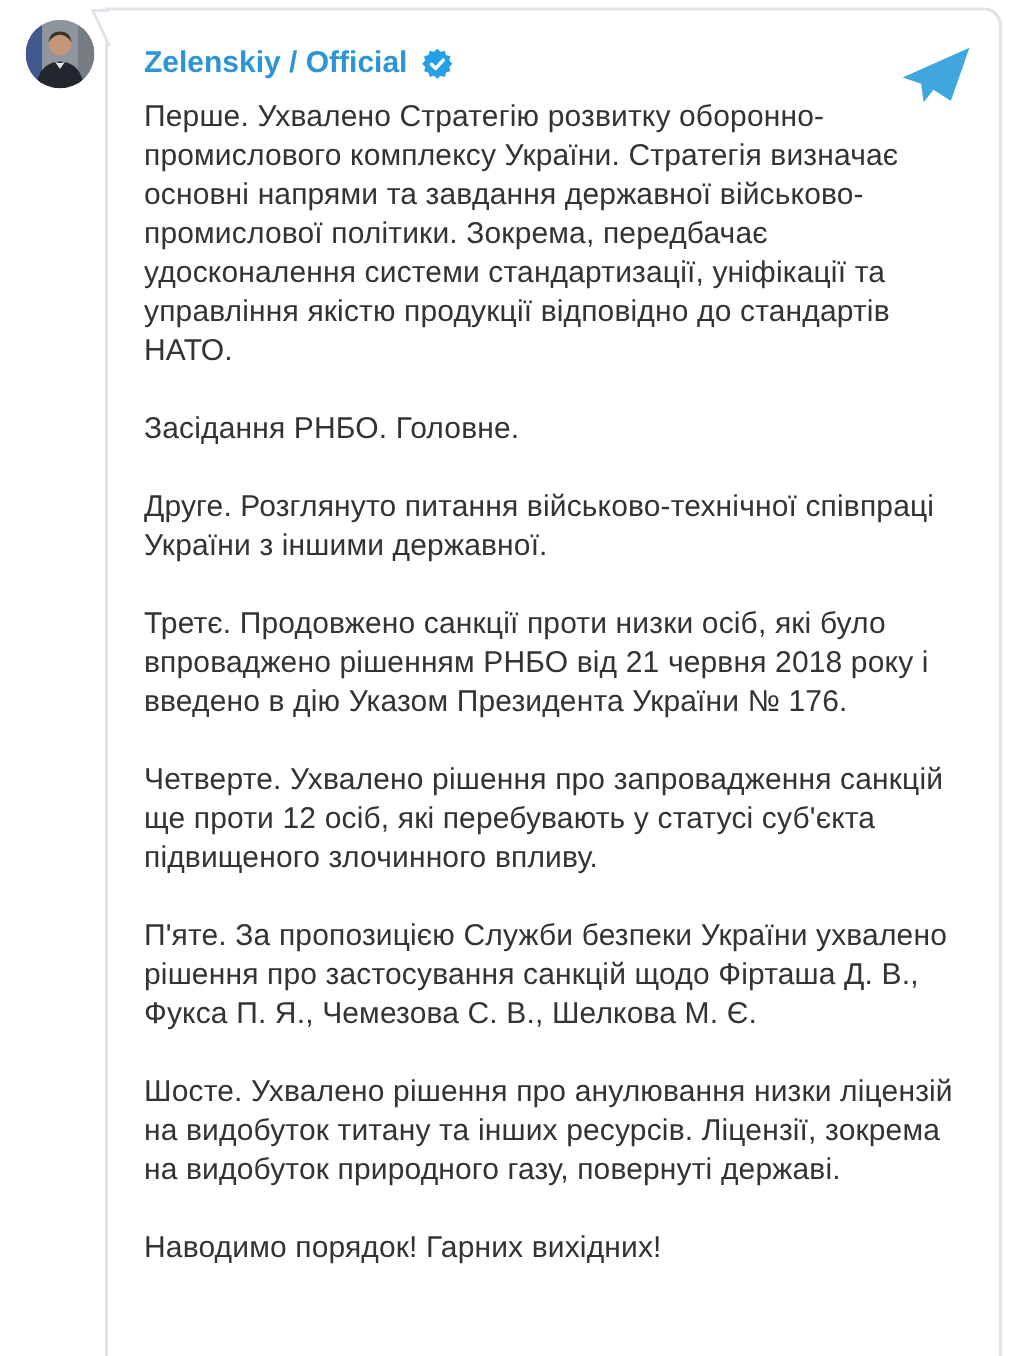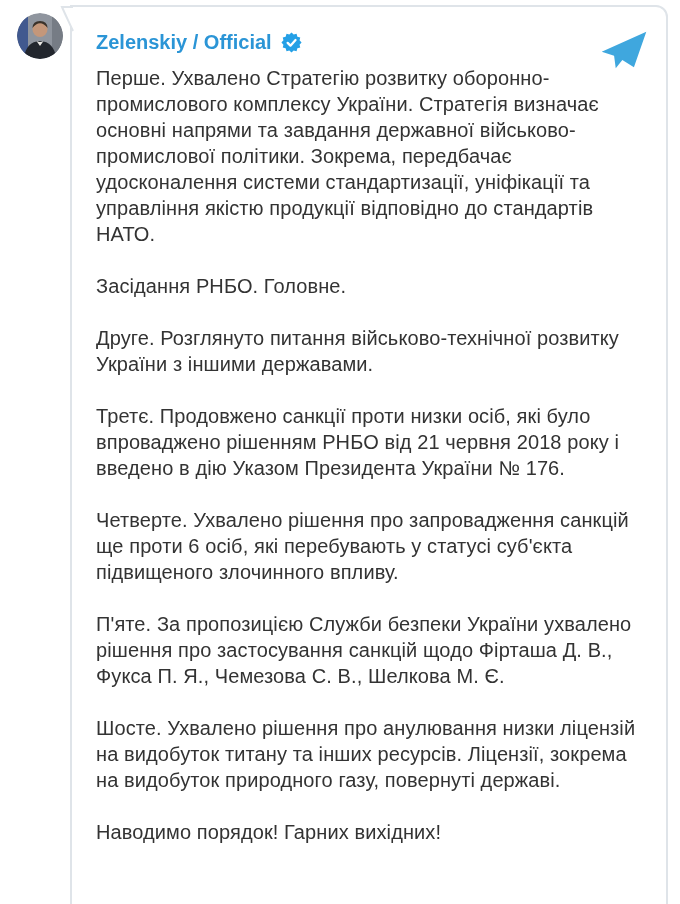--- a/index.html
+++ b/index.html
@@ -96,21 +96,21 @@
     <span class="plane">
       <svg width="48" height="38" viewBox="0 0 56 46">
         <path d="M55 1 L1 25 L16 30 L18 45 L26 35 L40 44 Z"></path>
       </svg>
     </span>
   </div>
 
   <div class="message-body">
     <p>Перше. Ухвалено Стратегію розвитку оборонно-промислового комплексу України. Стратегія визначає основні напрями та завдання державної військово-промислової політики. Зокрема, передбачає удосконалення системи стандартизації, уніфікації та управління якістю продукції відповідно до стандартів НАТО.</p>
     <p>Засідання РНБО. Головне.</p>
-    <p>Друге. Розглянуто питання військово-технічної розвитку України з іншими державами.</p>
+    <p>Друге. Розглянуто питання військово-технічної співпраці України з іншими державної.</p>
     <p>Третє. Продовжено санкції проти низки осіб, які було впроваджено рішенням РНБО від 21 червня 2018 року і введено в дію Указом Президента України № 176.</p>
-    <p>Четверте. Ухвалено рішення про запровадження санкцій ще проти 6 осіб, які перебувають у статусі суб'єкта підвищеного злочинного впливу.</p>
+    <p>Четверте. Ухвалено рішення про запровадження санкцій ще проти 12 осіб, які перебувають у статусі суб'єкта підвищеного злочинного впливу.</p>
     <p>П'яте. За пропозицією Служби безпеки України ухвалено рішення про застосування санкцій щодо Фірташа Д. В., Фукса П. Я., Чемезова С. В., Шелкова М. Є.</p>
     <p>Шосте. Ухвалено рішення про анулювання низки ліцензій на видобуток титану та інших ресурсів. Ліцензії, зокрема на видобуток природного газу, повернуті державі.</p>
     <p>Наводимо порядок! Гарних вихідних!</p>
   </div>
 
 </div>
 
 </body></html>

